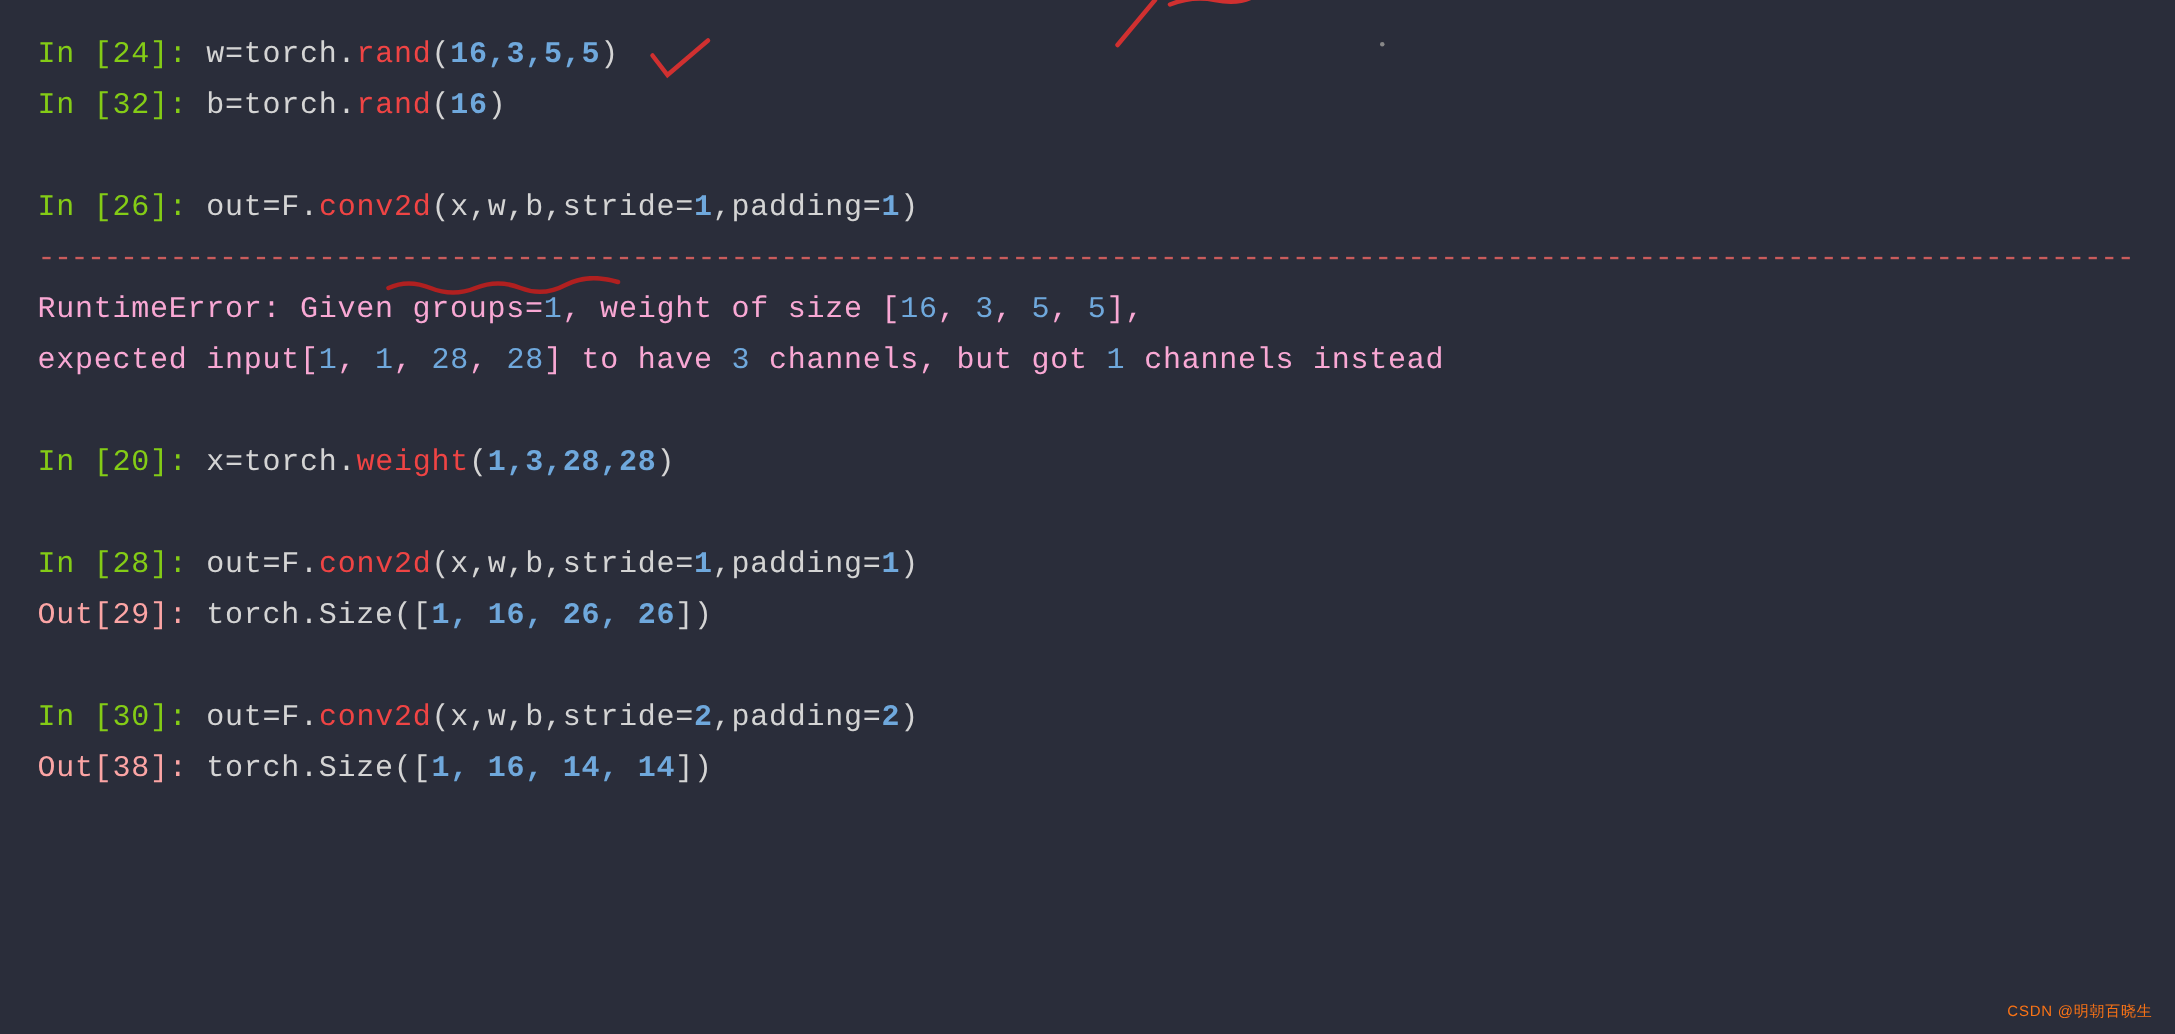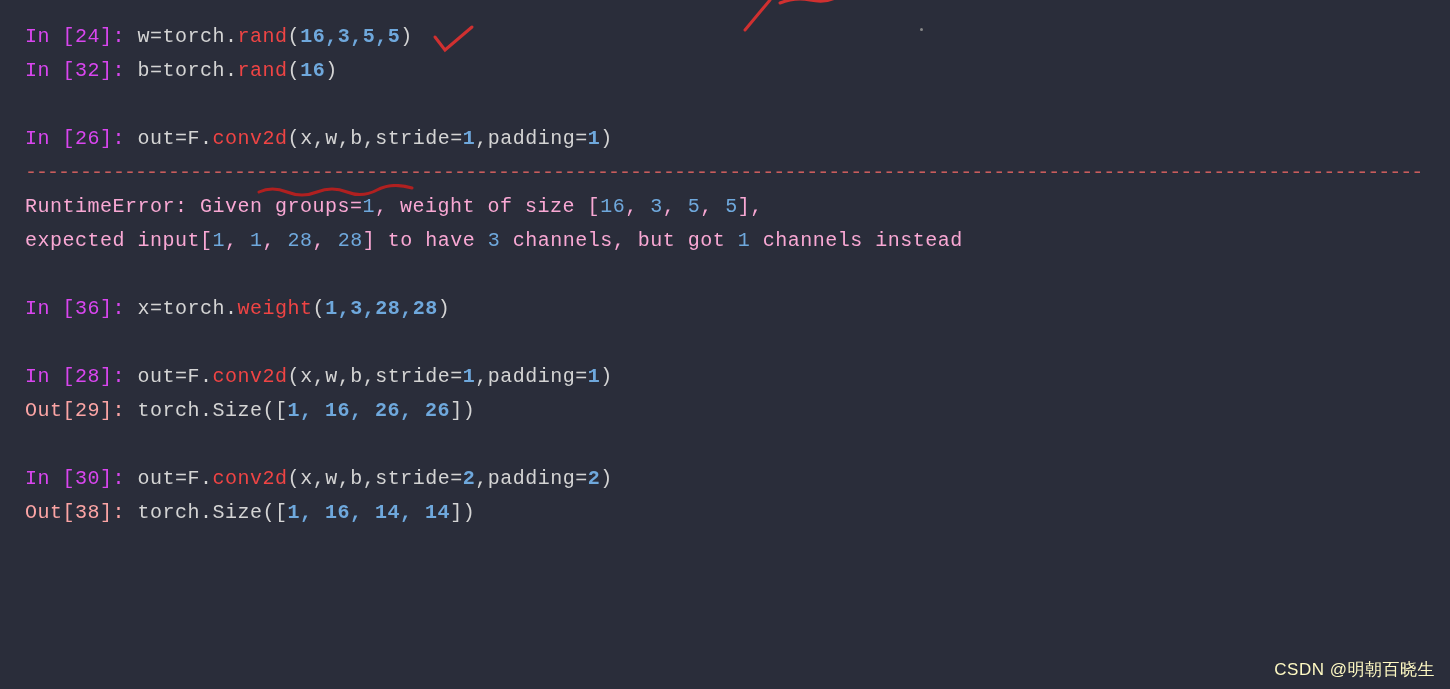--- a/index.html
+++ b/index.html
@@ -19,21 +19,21 @@
       letter-spacing: 0.5px;
     }
     .line {
       line-height: 1.7;
       white-space: pre;
     }
     .empty-line {
       height: 34px;
     }
     .prompt-in {
-      color: #d946ef;
+      color: #84cc16;
     }
     .prompt-out {
       color: #fca5a5;
     }
     .variable {
       color: #d4d4d4;
     }
     .operator {
       color: #d4d4d4;
     }
@@ -74,22 +74,22 @@
     .annotation-top {
       position: absolute;
       top: -5px;
       left: 740px;
       pointer-events: none;
     }
     .watermark {
       position: absolute;
       bottom: 8px;
       right: 15px;
-      color: #fef9c3;
-      font-size: 17px;
+      color: #f97316;
+      font-size: 10px;
       font-family: sans-serif;
     }
     .dot {
       position: absolute;
       top: 28px;
       left: 920px;
       width: 3px;
       height: 3px;
       background: #888;
       border-radius: 50%;
@@ -107,21 +107,21 @@
 <div class="line"><span class="prompt-in">In [26]: </span><span class="variable">out</span><span class="operator">=</span><span class="variable">F</span><span class="operator">.</span><span class="method">conv2d</span><span class="paren">(</span><span class="variable">x,w,b,stride</span><span class="operator">=</span><span class="number">1</span><span class="variable">,padding</span><span class="operator">=</span><span class="number">1</span><span class="paren">)</span></div>
 
 <div class="line sep-line">------------------------------------------------------------------------------------------------------------------------------------------------</div>
 
 <div class="line"><span class="error-text">RuntimeError</span><span class="error-text">: Given groups=</span><span class="error-num">1</span><span class="error-text">, weight of size [</span><span class="error-num">16</span><span class="error-text">, </span><span class="error-num">3</span><span class="error-text">, </span><span class="error-num">5</span><span class="error-text">, </span><span class="error-num">5</span><span class="error-text">],</span></div>
 
 <div class="line"><span class="error-text">expected input[</span><span class="error-num">1</span><span class="error-text">, </span><span class="error-num">1</span><span class="error-text">, </span><span class="error-num">28</span><span class="error-text">, </span><span class="error-num">28</span><span class="error-text">] to have </span><span class="error-num">3</span><span class="error-text"> channels, but got </span><span class="error-num">1</span><span class="error-text"> channels instead</span></div>
 
 <div class="empty-line"></div>
 
-<div class="line"><span class="prompt-in">In [36]: </span><span class="variable">x</span><span class="operator">=</span><span class="variable">torch</span><span class="operator">.</span><span class="method">weight</span><span class="paren">(</span><span class="number">1,3,28,28</span><span class="paren">)</span></div>
+<div class="line"><span class="prompt-in">In [20]: </span><span class="variable">x</span><span class="operator">=</span><span class="variable">torch</span><span class="operator">.</span><span class="method">weight</span><span class="paren">(</span><span class="number">1,3,28,28</span><span class="paren">)</span></div>
 
 <div class="empty-line"></div>
 
 <div class="line"><span class="prompt-in">In [28]: </span><span class="variable">out</span><span class="operator">=</span><span class="variable">F</span><span class="operator">.</span><span class="method">conv2d</span><span class="paren">(</span><span class="variable">x,w,b,stride</span><span class="operator">=</span><span class="number">1</span><span class="variable">,padding</span><span class="operator">=</span><span class="number">1</span><span class="paren">)</span></div>
 
 <div class="line"><span class="prompt-out">Out[29]: </span><span class="variable">torch</span><span class="operator">.</span><span class="variable">Size</span><span class="paren">([</span><span class="number">1, 16, 26, 26</span><span class="paren">])</span></div>
 
 <div class="empty-line"></div>
 
 <div class="line"><span class="prompt-in">In [30]: </span><span class="variable">out</span><span class="operator">=</span><span class="variable">F</span><span class="operator">.</span><span class="method">conv2d</span><span class="paren">(</span><span class="variable">x,w,b,stride</span><span class="operator">=</span><span class="number">2</span><span class="variable">,padding</span><span class="operator">=</span><span class="number">2</span><span class="paren">)</span></div>

